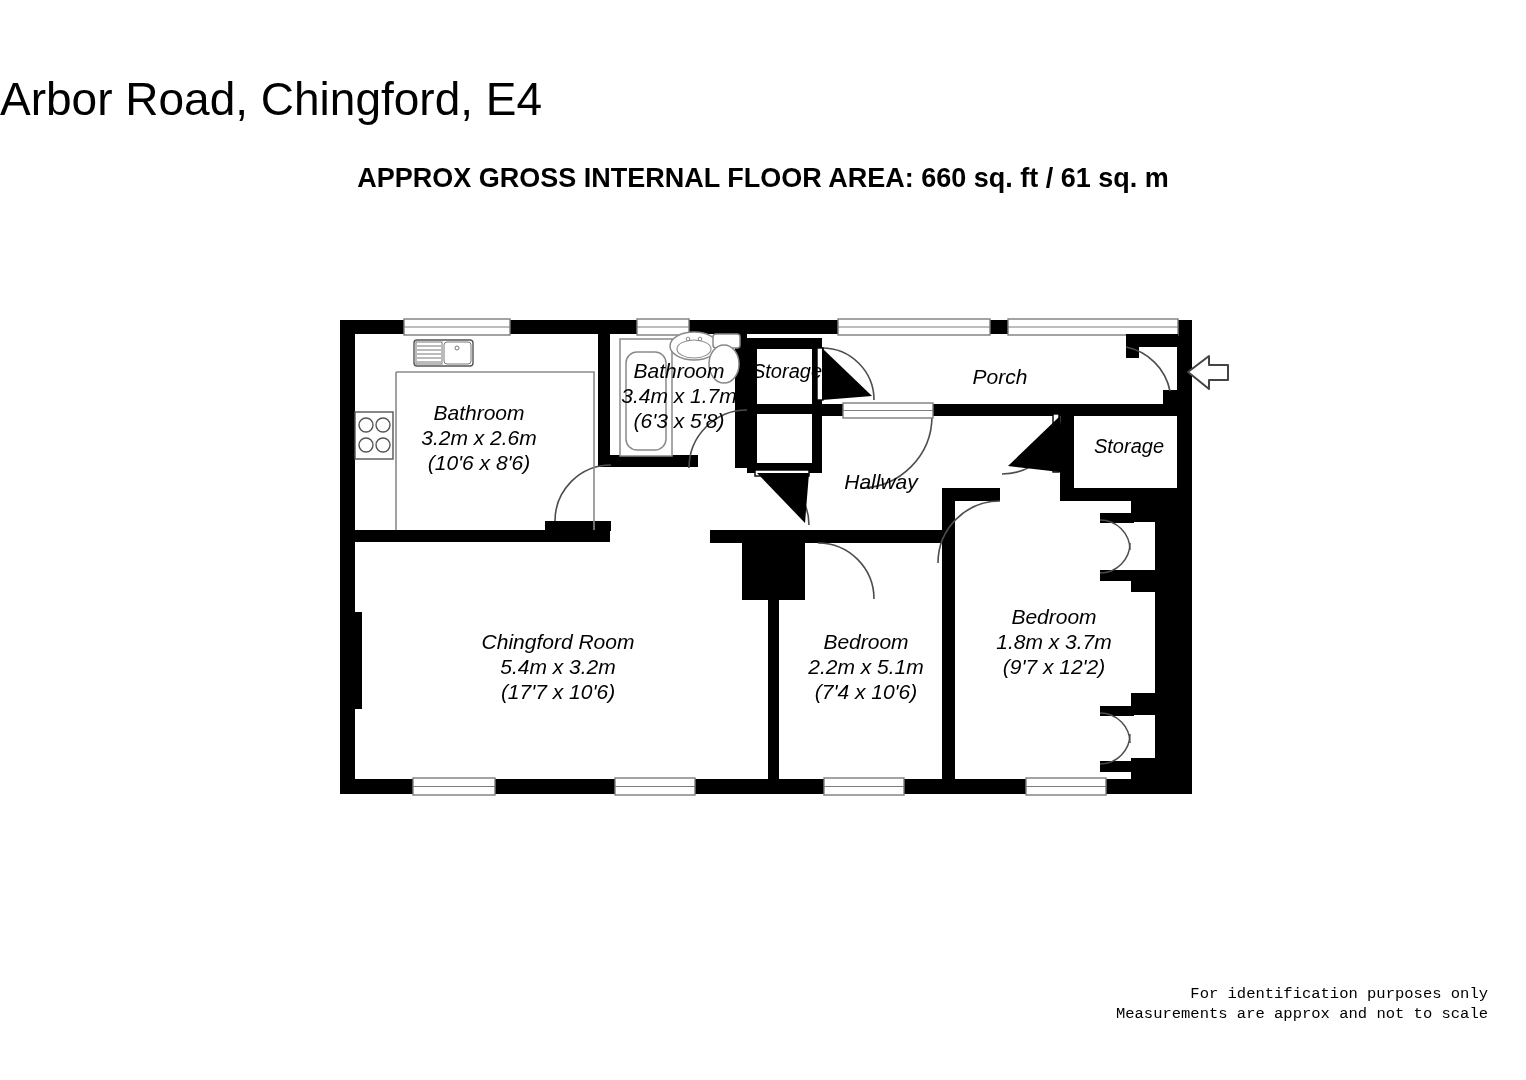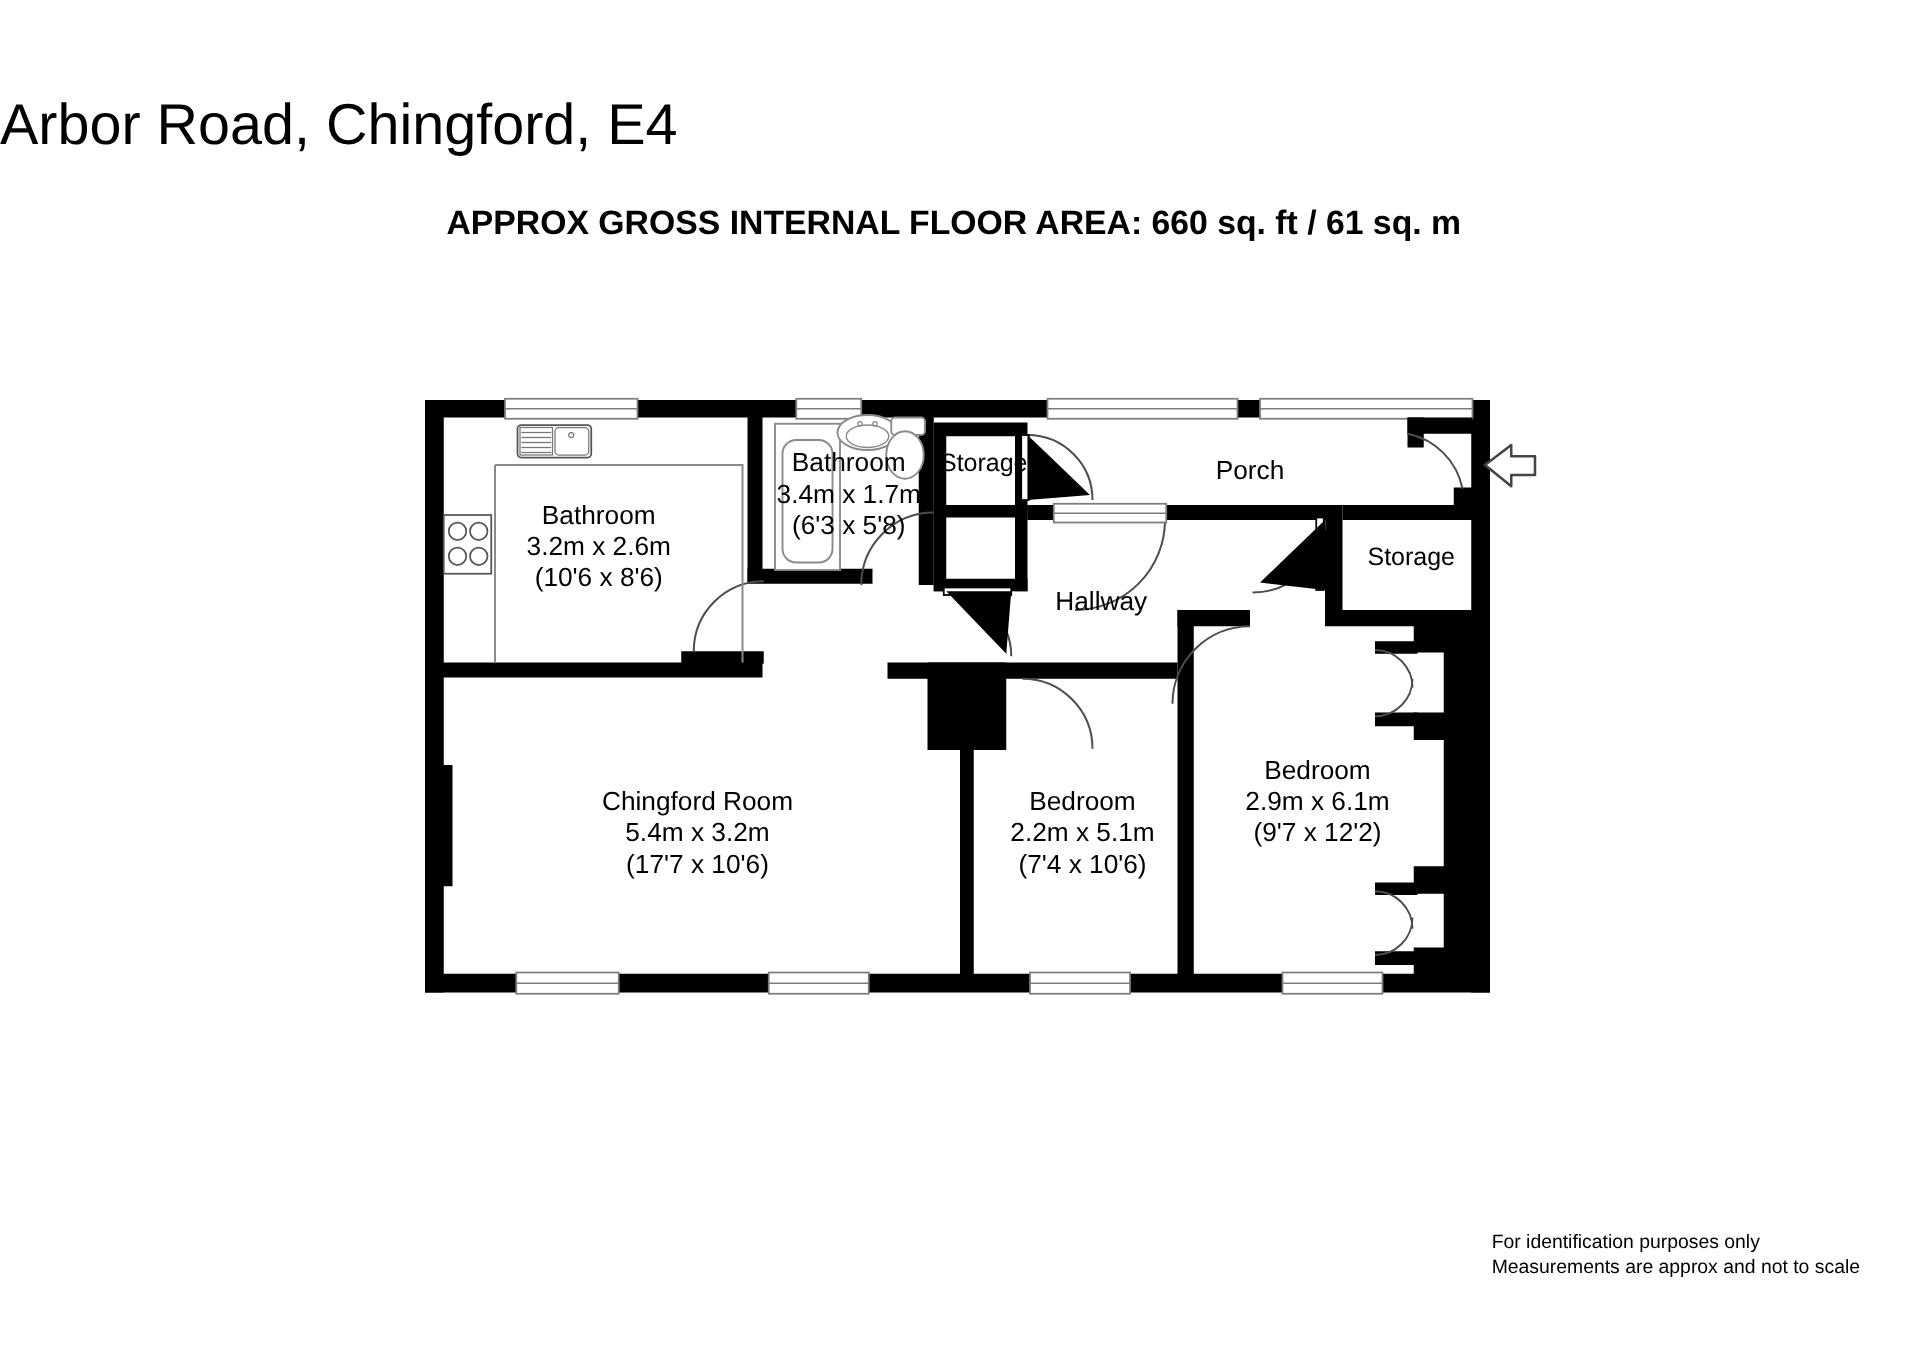--- a/index.html
+++ b/index.html
@@ -32,38 +32,40 @@
     width: 1526px;
     text-align: center;
     font-size: 27px;
     font-weight: 700;
     white-space: nowrap;
   }
   #disclaimer {
     position: absolute;
     right: 38px;
     top: 984px;
-    text-align: left;
+    text-align: right;
     font-size: 15.5px;
     line-height: 20px;
+    font-family: Liberation Mono, monospace;
   }
   #floorplan {
     position: absolute;
     left: 0;
     top: 0;
     width: 1526px;
     height: 1080px;
   }
   .room-label {
     position: absolute;
     text-align: center;
     font-size: 21px;
     line-height: 25px;
     white-space: nowrap;
     transform: translateX(-50%);
+    font-style: italic;
   }
   .room-label.small {
     font-size: 20px;
     line-height: 19px;
   }
 </style>
 </head>
 <body>
 
 <div id="page-title">Arbor Road, Chingford, E4</div>
@@ -296,21 +298,21 @@
 </div>
 
 <div class="room-label" style="left:866px; top:629px;">
   <div>Bedroom</div>
   <div>2.2m x 5.1m</div>
   <div>(7'4 x 10'6)</div>
 </div>
 
 <div class="room-label" style="left:1054px; top:604px;">
   <div>Bedroom</div>
-  <div>2.9m x 6.1m</div>
+  <div>1.8m x 3.7m</div>
   <div>(9'7 x 12'2)</div>
 </div>
 
 <div class="room-label small" style="left:787px; top:362px;">
   <div>Storage</div>
 </div>
 
 <div class="room-label" style="left:1000px; top:364px;">
   <div>Porch</div>
 </div>

